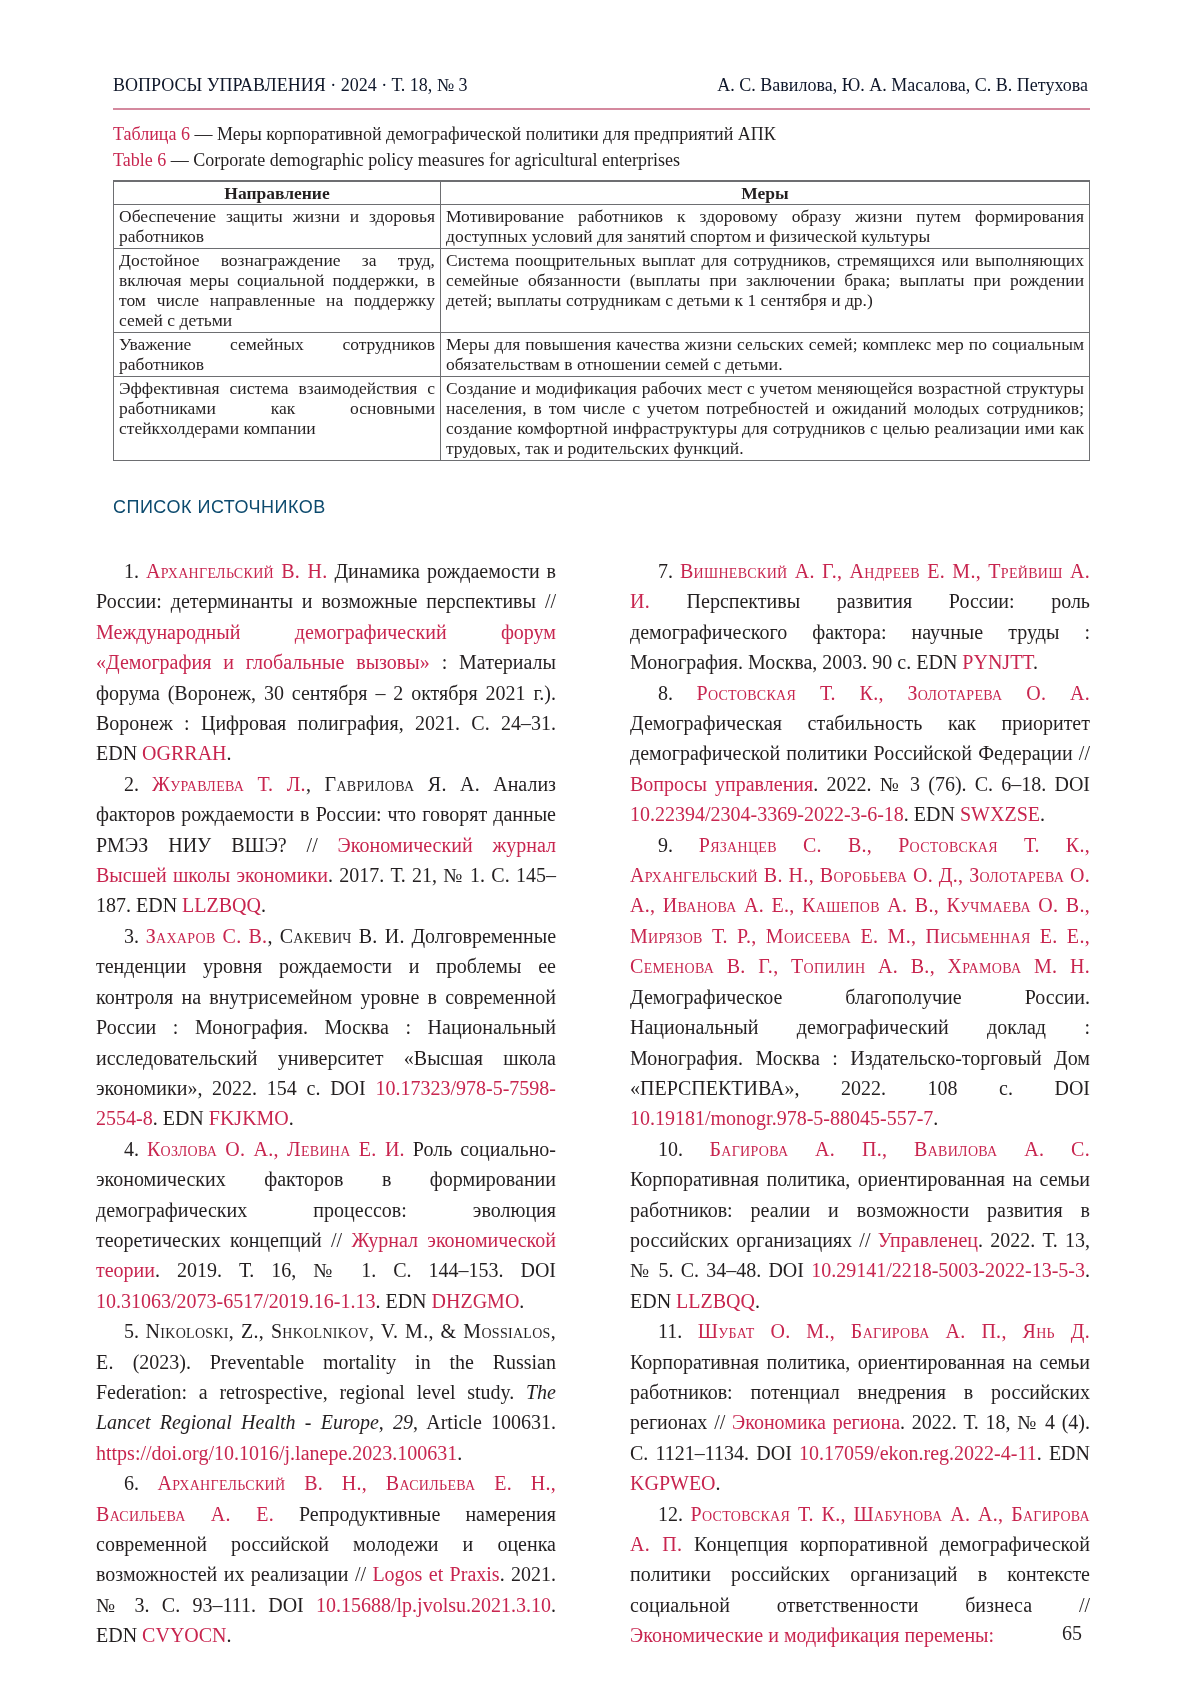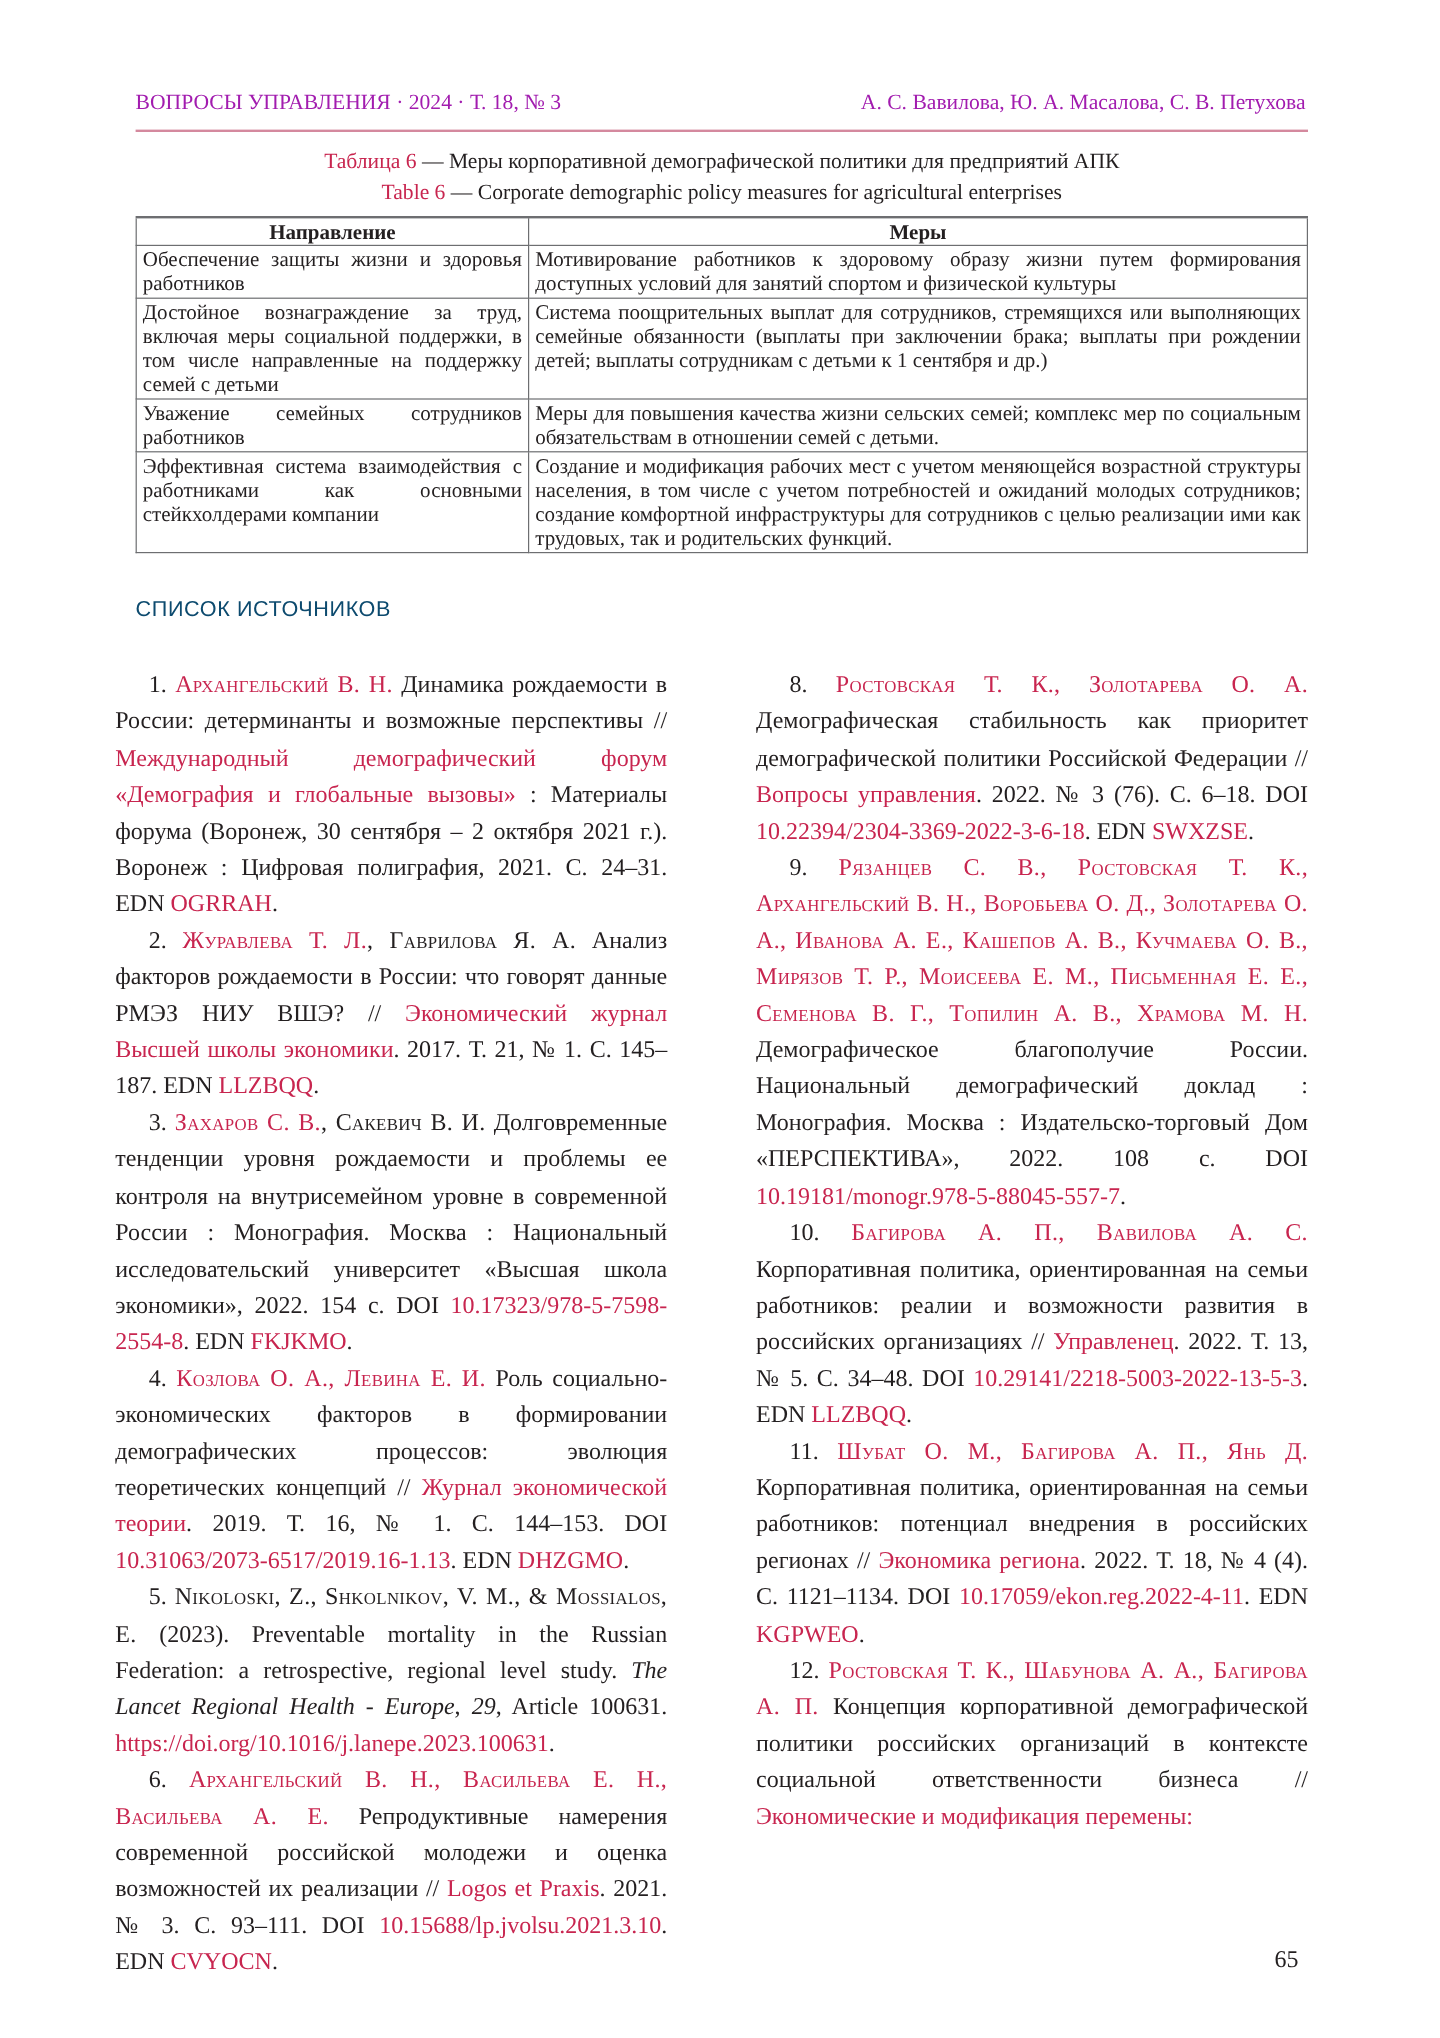--- a/index.html
+++ b/index.html
@@ -3,28 +3,28 @@
 <meta charset="utf-8">
 <style>
   html, body { margin: 0; padding: 0; background: #ffffff; }
   body {
     width: 1200px; height: 1698px; position: relative; overflow: hidden;
     font-family: "Liberation Serif", "DejaVu Serif", serif; color: #231f20;
   }
   .header {
     position: absolute; left: 113px; top: 75px; width: 975px;
     display: flex; justify-content: space-between; align-items: flex-end;
-    font-size: 18px; color: #a21caf;
+    font-size: 18px; color: #0f172a;
   }
   .header-rule {
     position: absolute; left: 113px; top: 108px; width: 977px; height: 2px;
     background: #d4899e;
   }
   .caption {
-    position: absolute; left: 113px; width: 977px; text-align: center; font-size: 18px;
+    position: absolute; left: 113px; width: 977px; text-align: left; font-size: 18px;
   }
   .caption .lead { color: #c8254f; }
   .cap1 { top: 124px; }
   .cap2 { top: 150px; }
   table.measures {
     position: absolute; left: 113px; top: 180px; width: 977px;
     border-collapse: collapse; font-size: 17.5px; line-height: 20px;
   }
   table.measures th, table.measures td {
     border: 1.5px solid #6d6e71; padding: 1px 5px 2px 5px; vertical-align: top;
@@ -100,20 +100,21 @@
 
 <div class="col col-left" id="col-left">
     <p class="ref" lang="ru"><span>1.</span> <span class="au">Архангельский В. Н.</span><span> Динамика рождаемости в России: детерминанты и возможные перспективы // </span><span class="lnk">Международный демографический форум «Демография и глобальные вызовы»</span><span> : Материалы форума (Воронеж, 30 сентября – 2 октября 2021 г.). Воронеж : Цифровая полиграфия, 2021. С. 24–31. EDN </span><span class="lnk">OGRRAH</span><span>.</span></p>
     <p class="ref" lang="ru"><span>2.</span> <span class="au">Журавлева Т. Л.</span><span class="au2">, Гаврилова Я. А.</span><span> Анализ факторов рождаемости в России: что говорят данные РМЭЗ НИУ ВШЭ? // </span><span class="lnk">Экономический журнал Высшей школы экономики</span><span>. 2017. Т. 21, № 1. С. 145–187. EDN </span><span class="lnk">LLZBQQ</span><span>.</span></p>
     <p class="ref" lang="ru"><span>3.</span> <span class="au">Захаров С. В.</span><span class="au2">, Сакевич В. И.</span><span> Долговременные тенденции уровня рождаемости и проблемы ее контроля на внутрисемейном уровне в современной России : Монография. Москва : Национальный исследовательский университет «Высшая школа экономики», 2022. 154 с. DOI </span><span class="lnk">10.17323/978-5-7598-2554-8</span><span>. EDN </span><span class="lnk">FKJKMO</span><span>.</span></p>
     <p class="ref" lang="ru"><span>4.</span> <span class="au">Козлова О. А., Левина Е. И.</span><span> Роль социально-экономических факторов в формировании демографических процессов: эволюция теоретических концепций // </span><span class="lnk">Журнал экономической теории</span><span>. 2019. Т. 16, № 1. С. 144–153. DOI </span><span class="lnk">10.31063/2073-6517/2019.16-1.13</span><span>. EDN </span><span class="lnk">DHZGMO</span><span>.</span></p>
     <p class="ref" lang="ru"><span>5.</span> <span class="au2">Nikoloski, Z., Shkolnikov, V. M., &amp; Mossialos, E.</span><span> (2023). Preventable mortality in the Russian Federation: a retrospective, regional level study. </span><span class="it">The Lancet Regional Health - Europe</span><span>, </span><span class="it">29</span><span>, Article 100631. </span><span class="lnk">https://doi.org/10.1016/j.lanepe.2023.100631</span><span>.</span></p>
     <p class="ref" lang="ru"><span>6.</span> <span class="au">Архангельский В. Н., Васильева Е. Н., Васильева А. Е.</span><span> Репродуктивные намерения современной российской молодежи и оценка возможностей их реализации // </span><span class="lnk">Logos et Praxis</span><span>. 2021. № 3. С. 93–111. DOI </span><span class="lnk">10.15688/lp.jvolsu.2021.3.10</span><span>. EDN </span><span class="lnk">CVYOCN</span><span>.</span></p>
   </div>
 <div class="col col-right" id="col-right">
+    <p class="ref" lang="ru"><span>7.</span> <span class="au">Вишневский А. Г., Андреев Е. М., Трейвиш А. И.</span><span> Перспективы развития России: роль демографического фактора: научные труды : Монография. Москва, 2003. 90 с. EDN </span><span class="lnk">PYNJTT</span><span>.</span></p>
     <p class="ref" lang="ru"><span>8.</span> <span class="au">Ростовская Т. К., Золотарева О. А.</span><span> Демографическая стабильность как приоритет демографической политики Российской Федерации // </span><span class="lnk">Вопросы управления</span><span>. 2022. № 3 (76). С. 6–18. DOI </span><span class="lnk">10.22394/2304-3369-2022-3-6-18</span><span>. EDN </span><span class="lnk">SWXZSE</span><span>.</span></p>
     <p class="ref" lang="ru"><span>9.</span> <span class="au">Рязанцев С. В., Ростовская Т. К., Архангельский В. Н., Воробьева О. Д., Золотарева О. А., Иванова А. Е., Кашепов А. В., Кучмаева О. В., Мирязов Т. Р., Моисеева Е. М., Письменная Е. Е., Семенова В. Г., Топилин А. В., Храмова М. Н.</span><span> Демографическое благополучие России. Национальный демографический доклад : Монография. Москва : Издательско-торговый Дом «ПЕРСПЕКТИВА», 2022. 108 с. DOI </span><span class="lnk">10.19181/monogr.978-5-88045-557-7</span><span>.</span></p>
     <p class="ref" lang="ru"><span>10.</span> <span class="au">Багирова А. П., Вавилова А. С.</span><span> Корпоративная политика, ориентированная на семьи работников: реалии и возможности развития в российских организациях // </span><span class="lnk">Управленец</span><span>. 2022. Т. 13, № 5. С. 34–48. DOI </span><span class="lnk">10.29141/2218-5003-2022-13-5-3</span><span>. EDN </span><span class="lnk">LLZBQQ</span><span>.</span></p>
     <p class="ref" lang="ru"><span>11.</span> <span class="au">Шубат О. М., Багирова А. П., Янь Д.</span><span> Корпоративная политика, ориентированная на семьи работников: потенциал внедрения в российских регионах // </span><span class="lnk">Экономика региона</span><span>. 2022. Т. 18, № 4 (4). С. 1121–1134. DOI </span><span class="lnk">10.17059/ekon.reg.2022-4-11</span><span>. EDN </span><span class="lnk">KGPWEO</span><span>.</span></p>
     <p class="ref" lang="ru"><span>12.</span> <span class="au">Ростовская Т. К., Шабунова А. А., Багирова А. П.</span><span> Концепция корпоративной демографической политики российских организаций в контексте социальной ответственности бизнеса // </span><span class="lnk">Экономические и модификация перемены:</span></p>
   </div>
 
 <div class="page-number">65</div>
 
 </body></html>

